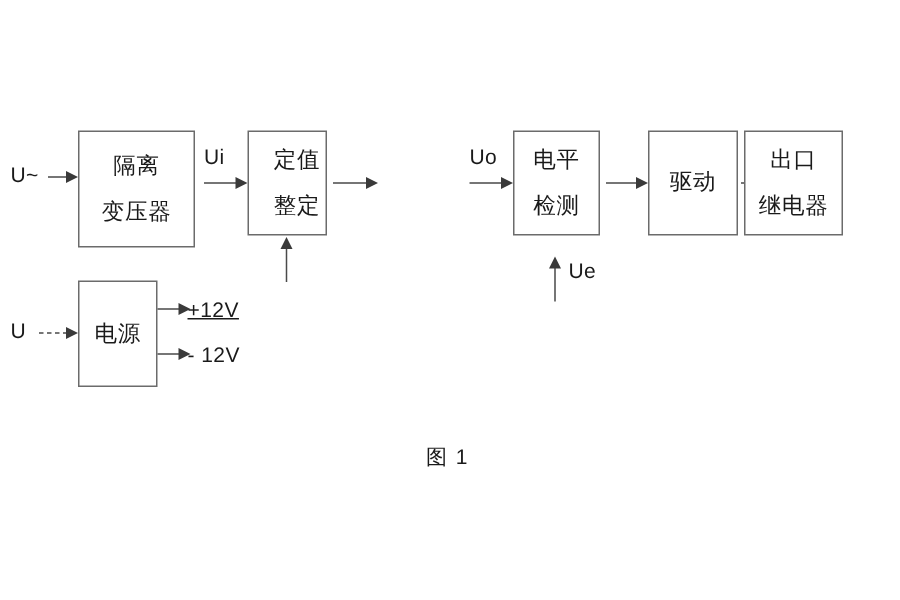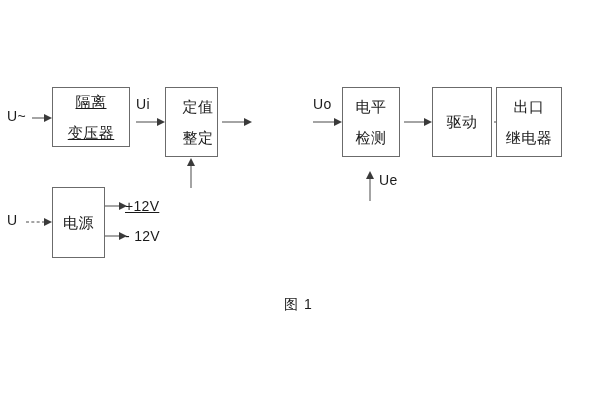--- a/index.html
+++ b/index.html
@@ -106,21 +106,21 @@
 
 <div id="canvas">
 
   <div class="label" style="left:7px; top:108px;">U~</div>
 
   <div class="conn" style="left:32px; top:112px; width:20px; height:12px;">
     <div class="shaft-h" style="width:14px;"></div>
     <div class="head-r"></div>
   </div>
 
-  <div class="block" style="left:52px; top:87px; width:78px; height:60px;text-decoration:underline;">
+  <div class="block" style="left:52px; top:87px; width:78px; height:78px;">
     <div class="line">隔离</div>
     <div class="line">变压器</div>
   </div>
 
   <div class="label" style="left:136px; top:96px;">Ui</div>
 
   <div class="conn" style="left:136px; top:116px; width:29px; height:12px;">
     <div class="shaft-h" style="width:22px;"></div>
     <div class="head-r"></div>
   </div>

